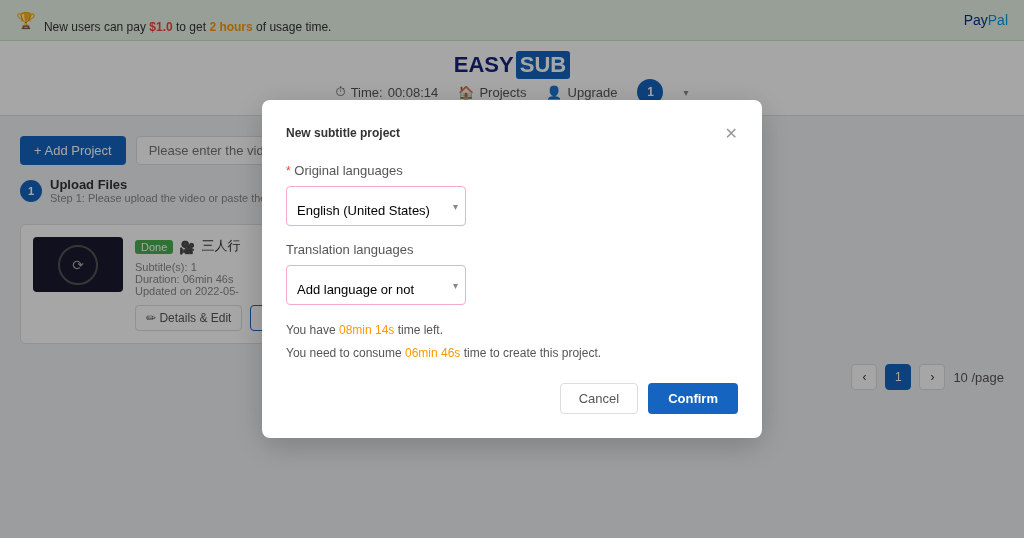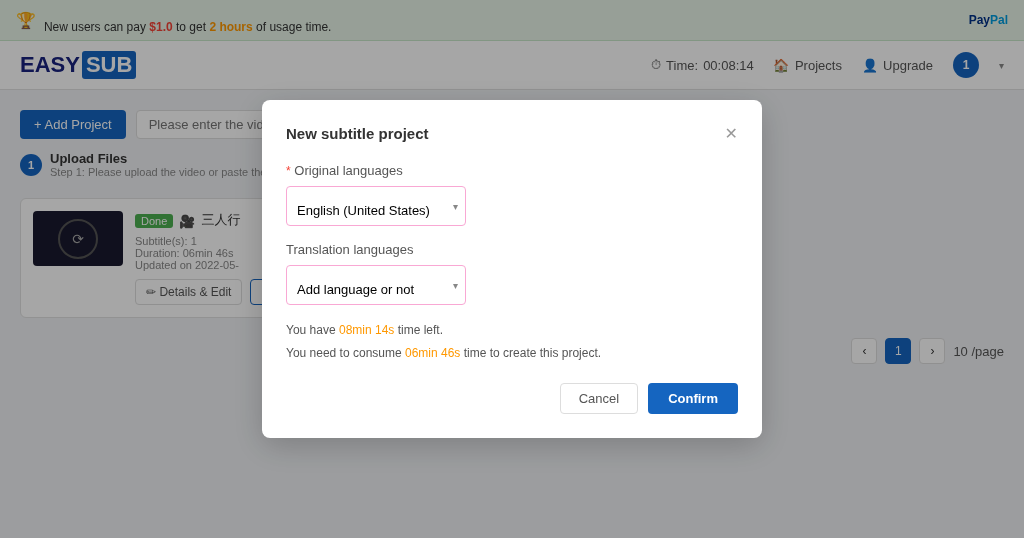--- a/index.html
+++ b/index.html
@@ -15,32 +15,33 @@
       font-size: 12px;
       color: #333;
       border-bottom: 1px solid #c8e6c9;
       position: relative;
     }
     .notification-bar .gift-icon { color: #4caf50; font-size: 16px; }
     .notification-bar .highlight-red { color: #f44336; font-weight: bold; }
     .notification-bar .highlight-orange { color: #ff9800; font-weight: bold; }
     .notification-bar .paypal-logo {
       position: absolute; right: 16px; top: 50%; transform: translateY(-50%);
-      font-size: 12px; font-weight: bold; color: #003087;
+      font-size: 14px; font-weight: normal; color: #003087;
     }
     .paypal-logo span { color: #009cde; }
 
     
     .header {
       background: #fff;
       display: flex;
       align-items: center;
       padding: 10px 20px;
       border-bottom: 1px solid #e0e0e0;
       justify-content: space-between;
+      flex-direction: column;
     }
     .logo { display: flex; align-items: center; gap: 2px; }
     .logo-easy { font-size: 22px; font-weight: bold; color: #1a237e; }
     .logo-sub { font-size: 22px; font-weight: bold; color: #1565c0; background: #1565c0; color: #fff; padding: 1px 4px; border-radius: 3px; }
     .header-right { display: flex; align-items: center; gap: 20px; }
     .header-time { display: flex; align-items: center; gap: 5px; font-size: 13px; color: #555; }
     .header-nav-item { display: flex; align-items: center; gap: 5px; font-size: 13px; color: #555; cursor: pointer; }
     .avatar-circle { width: 26px; height: 26px; background: #1565c0; border-radius: 50%; display: flex; align-items: center; justify-content: center; color: #fff; font-size: 12px; font-weight: bold; }
 
     
@@ -94,21 +95,21 @@
       background: rgba(0,0,0,0.35); display: flex; align-items: center; justify-content: center;
       z-index: 100;
     }
 
     
     .modal {
       background: #fff; border-radius: 8px; padding: 24px; width: 500px;
       box-shadow: 0 8px 32px rgba(0,0,0,0.2); position: relative;
     }
     .modal-header { display: flex; align-items: center; justify-content: space-between; margin-bottom: 20px; }
-    .modal-title { font-size: 15px; font-weight: 600; color: #333; }
+    .modal-title { font-size: 12px; font-weight: 600; color: #333; }
     .modal-close { cursor: pointer; color: #999; font-size: 16px; background: none; border: none; }
     .modal-section-label { font-size: 13px; color: #555; margin-bottom: 8px; }
     .modal-section { margin-bottom: 16px; }
     .radio-group { display: flex; gap: 16px; margin-bottom: 4px; }
     .radio-option { display: flex; align-items: center; gap: 6px; cursor: pointer; font-size: 13px; }
     .radio-styled {
       width: 16px; height: 16px; border-radius: 50%; border: 2px solid #1565c0;
       display: flex; align-items: center; justify-content: center;
     }
     .radio-styled.checked::after {

